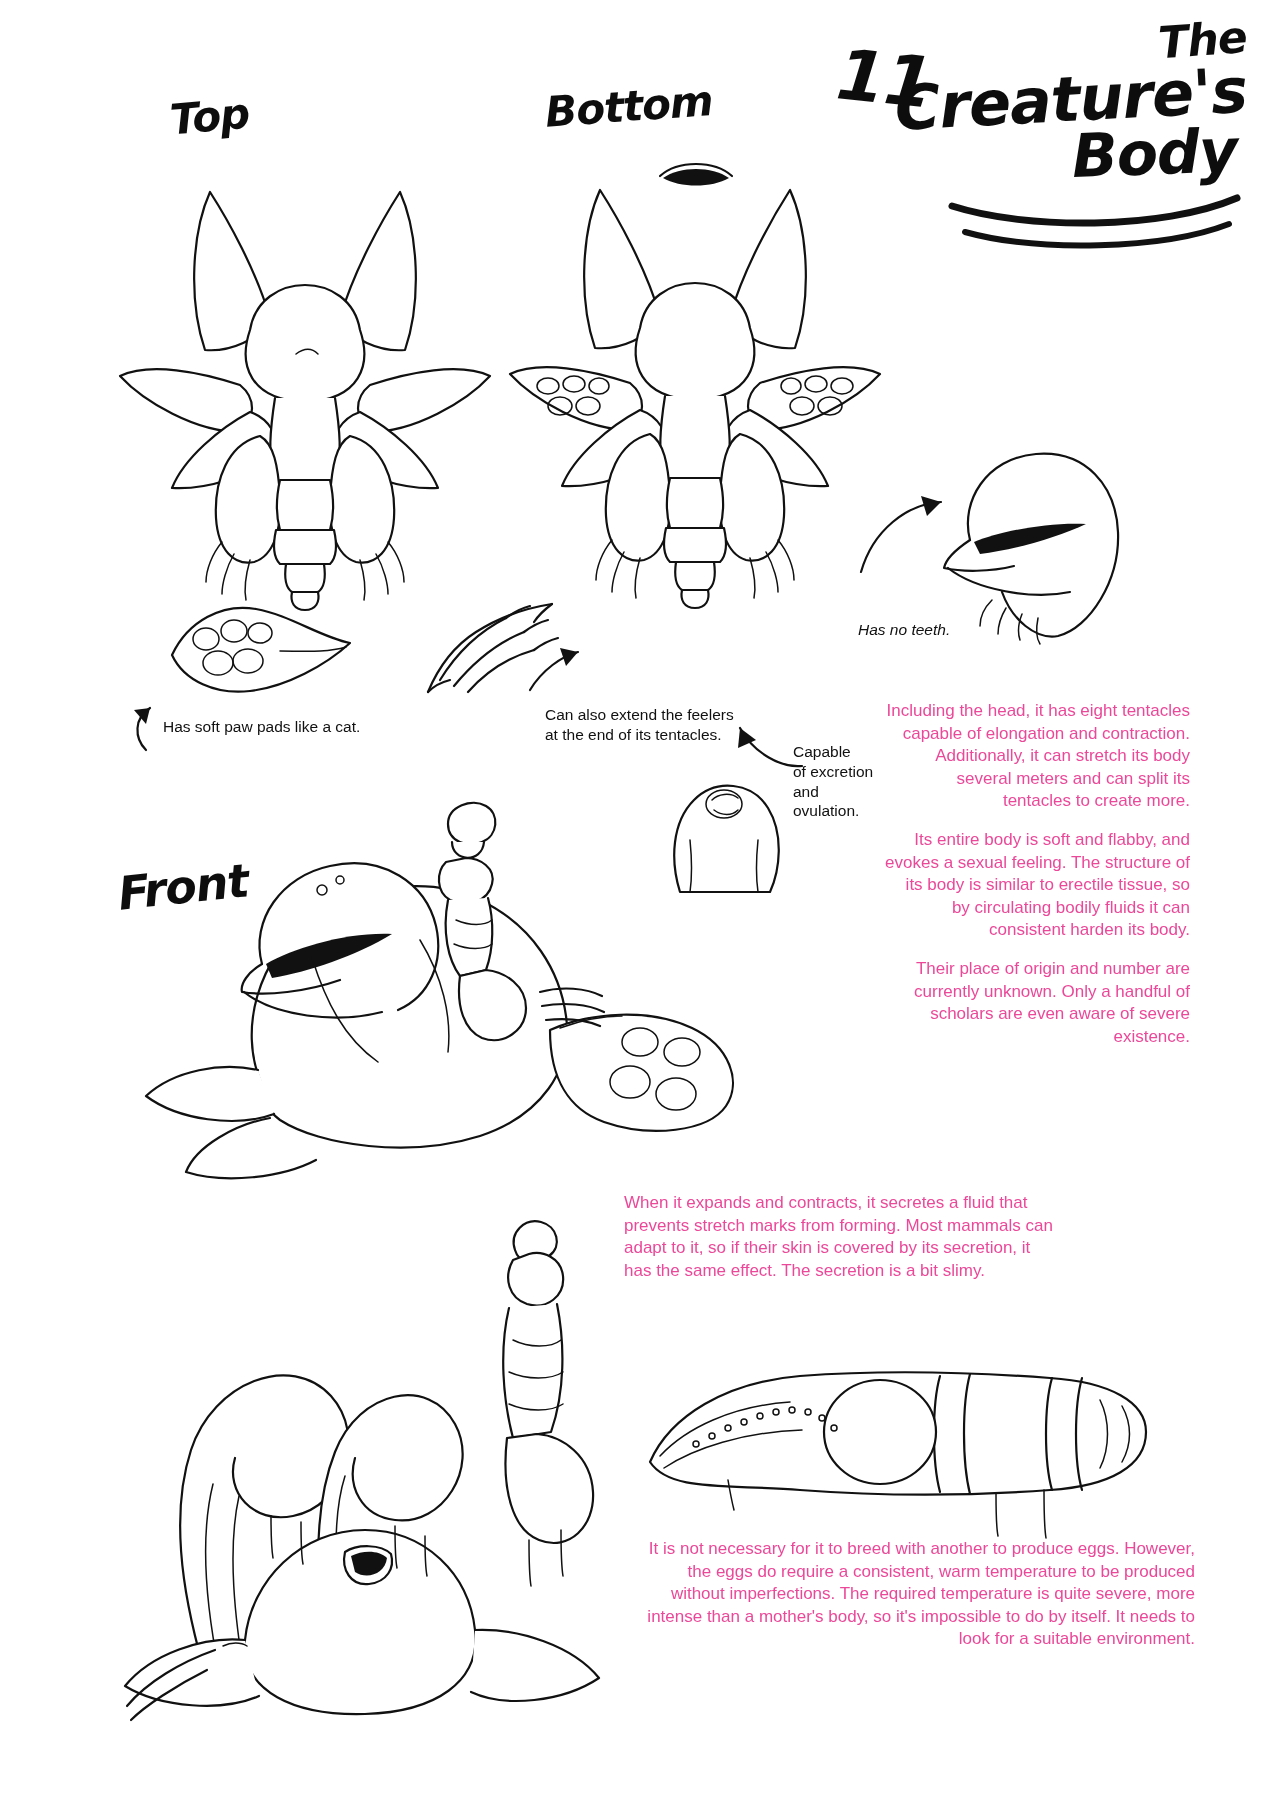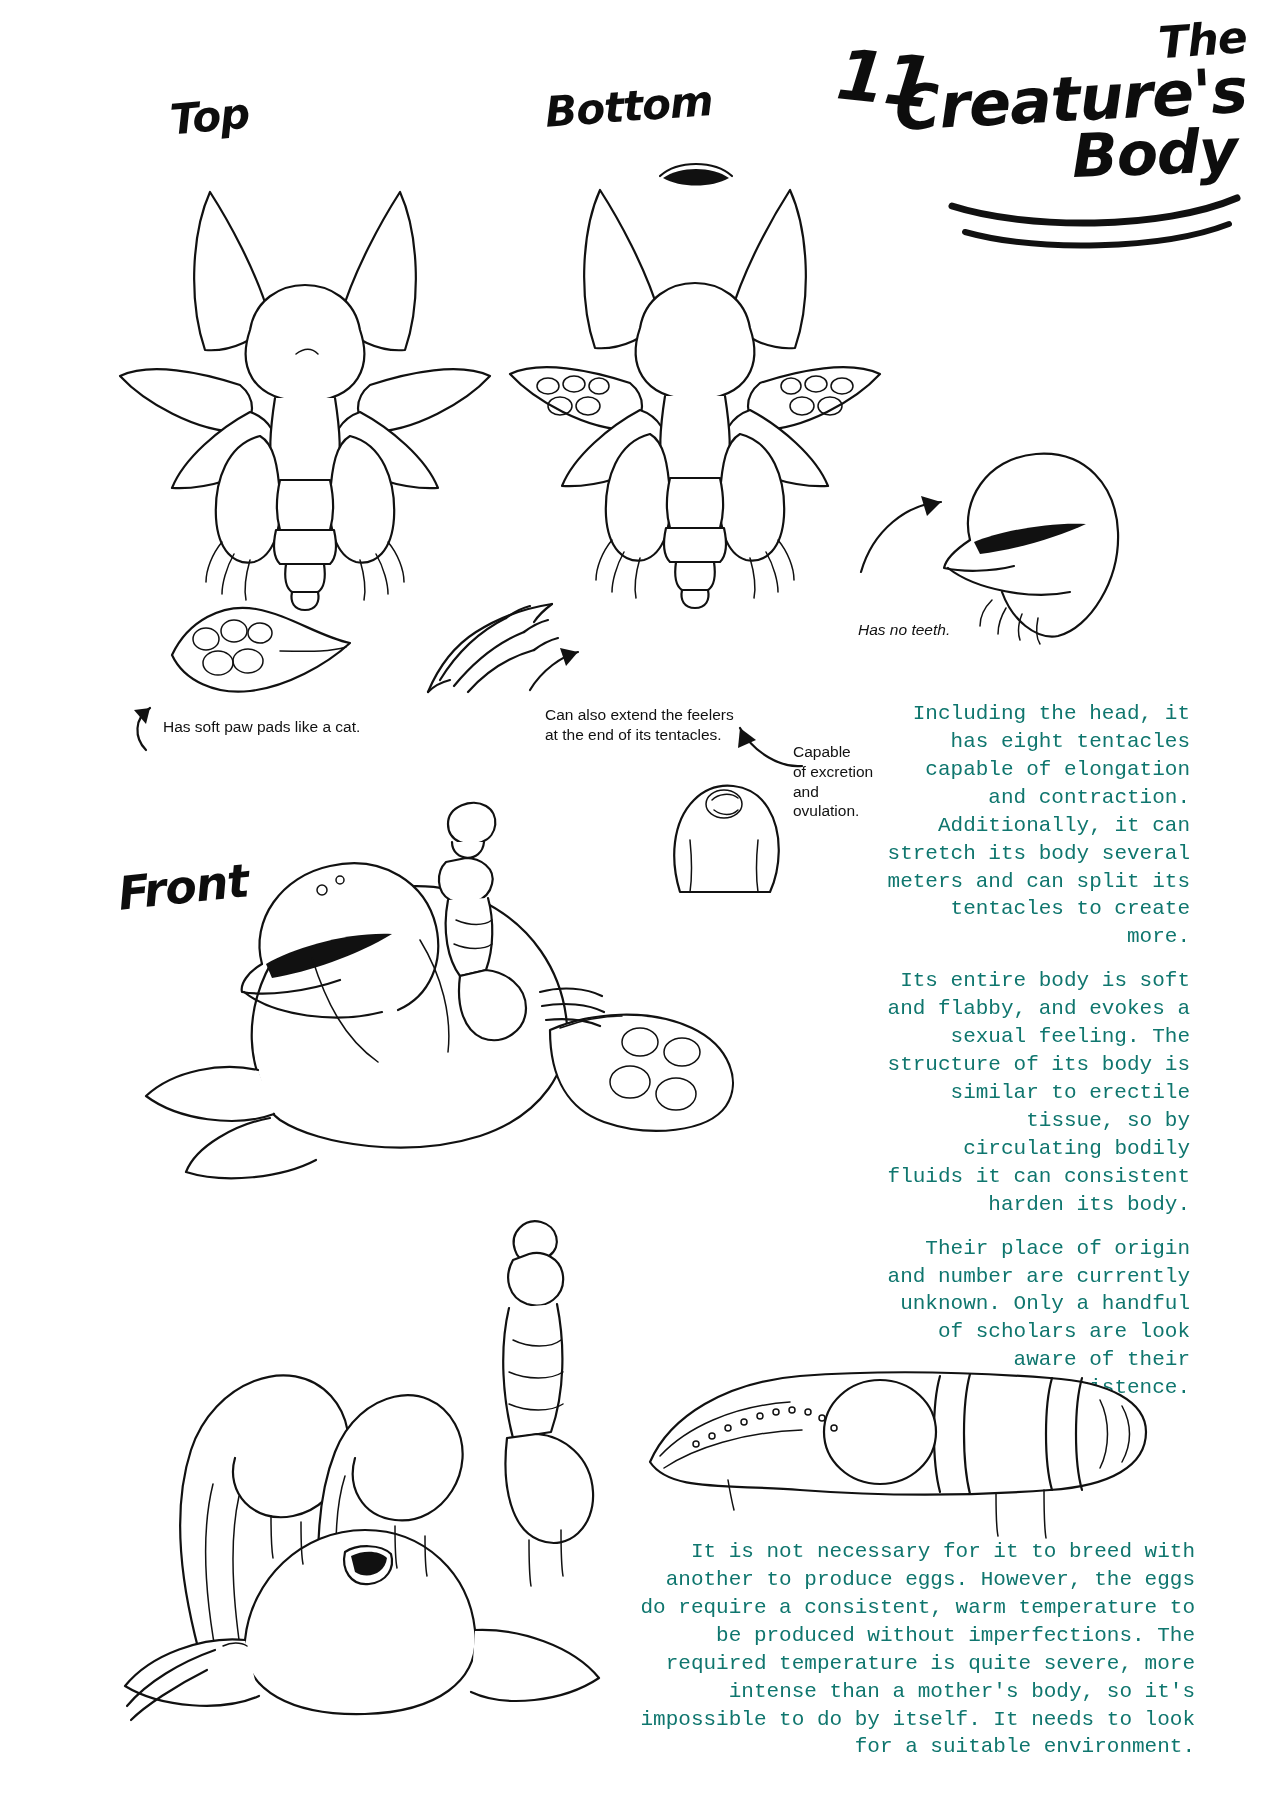--- a/index.html
+++ b/index.html
@@ -83,24 +83,24 @@
   }
   .note {
     position: absolute;
     font-family: "Liberation Sans", sans-serif;
     font-size: 15.5px;
     line-height: 1.28;
     color: #111;
   }
   .body-col {
     position: absolute;
-    font-family: Liberation Mono, monospace;
-    font-size: 21px;
+    font-family: Liberation Sans, sans-serif;
+    font-size: 17px;
     line-height: 1.33;
-    color: #0f766e;
+    color: #ec4899;
   }
   .body-col p { margin: 0 0 16px 0; }
   .body-col p:last-child { margin-bottom: 0; }
   .right-align { text-align: right; }
   .left-align { text-align: left; }
   svg { display: block; }
   .art {
     position: absolute;
   }
   .art svg { overflow: visible; }
@@ -277,21 +277,21 @@
     <svg width="72" height="52" viewBox="0 0 72 52">
       <path class="ink" d="M4,6 C18,32 46,46 66,44"></path>
       <path class="ink-fill" d="M4,6 L2,26 L20,18 Z"></path>
     </svg>
   </div>
   <div class="note" style="left:793px; top:742px; width:120px;">Capable<br>of excretion<br>and<br>ovulation.</div>
 
   <div class="body-col right-align" style="left:885px; top:700px; width:305px;">
     <p>Including the head, it has eight tentacles capable of elongation and contraction. Additionally, it can stretch its body several meters and can split its tentacles to create more.</p>
     <p>Its entire body is soft and flabby, and evokes a sexual feeling. The structure of its body is similar to erectile tissue, so by circulating bodily fluids it can consistent harden its body.</p>
-    <p>Their place of origin and number are currently unknown. Only a handful of scholars are look aware of their existence.</p>
+    <p>Their place of origin and number are currently unknown. Only a handful of scholars are even aware of severe existence.</p>
   </div>
 
   <div class="art" style="left:130px; top:780px;">
     <svg width="640" height="420" viewBox="0 0 640 420">
 
       <path class="white-fill" d="M130,300 C110,250 126,180 180,140 C230,104 300,96 350,120 C404,146 430,192 436,236 C444,290 410,336 350,356 C280,378 190,366 150,340 C136,330 132,316 130,300 Z"></path>
 
       <path class="white-fill" d="M132,184 C120,140 152,96 200,86 C254,74 296,104 306,146 C314,182 300,216 268,230"></path>
       <path class="ink" d="M132,184 C118,192 110,204 112,212 C136,216 176,212 210,200"></path>
       <path class="ink-fill" d="M136,184 C164,168 216,152 262,154 C226,176 178,192 142,198 Z"></path>
@@ -320,20 +320,23 @@
       <path class="white-fill" d="M330,196 C326,226 334,250 352,258 C374,266 396,250 396,228 C396,206 376,192 356,190 Z"></path>
       <path class="ink-thin" d="M326,140 C340,146 354,146 362,140"></path>
       <path class="ink-thin" d="M324,164 C338,170 354,170 362,164"></path>
 
       <path class="ink" d="M410,212 C432,206 456,208 472,216"></path>
       <path class="ink" d="M412,226 C434,222 458,224 474,232"></path>
       <path class="ink" d="M416,240 C436,238 456,240 470,246"></path>
     </svg>
   </div>
 
+  <div class="body-col left-align" style="left:624px; top:1192px; width:430px;">
+    <p>When it expands and contracts, it secretes a fluid that prevents stretch marks from forming. Most mammals can adapt to it, so if their skin is covered by its secretion, it has the same effect. The secretion is a bit slimy.</p>
+  </div>
 
   <div class="art" style="left:95px; top:1200px;">
     <svg width="540" height="520" viewBox="0 0 540 520">
 
       <path class="white-fill" d="M118,500 C96,430 70,330 96,250 C118,182 196,152 236,196 C272,236 250,306 198,316 C158,324 130,292 140,258"></path>
       <path class="ink-thin" d="M124,470 C112,410 104,340 118,284"></path>
       <path class="ink-thin" d="M150,480 C140,420 132,350 144,296"></path>
 
       <path class="white-fill" d="M232,470 C224,400 214,318 240,252 C264,190 334,176 360,224 C384,268 348,326 300,320 C266,316 252,286 260,258"></path>
       <path class="ink-thin" d="M250,450 C240,390 236,320 250,276"></path>

